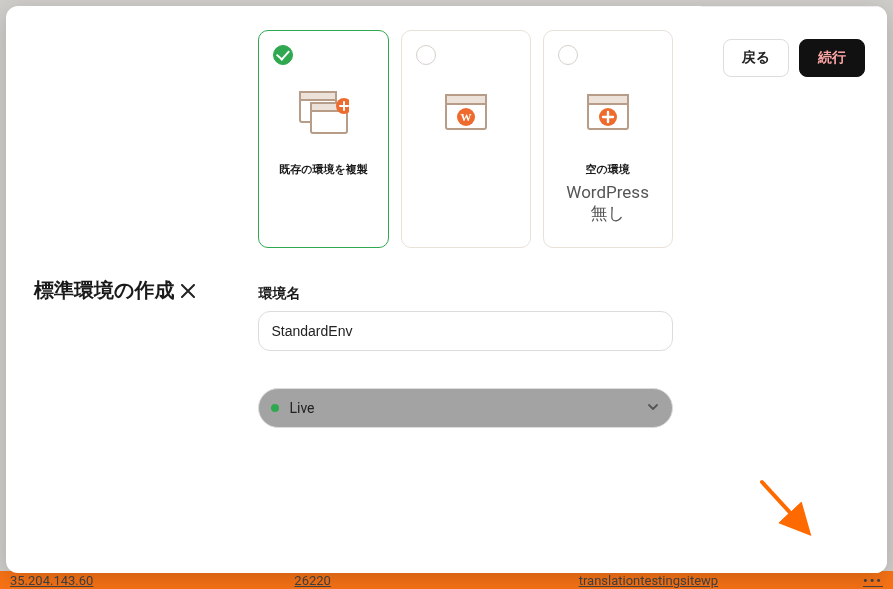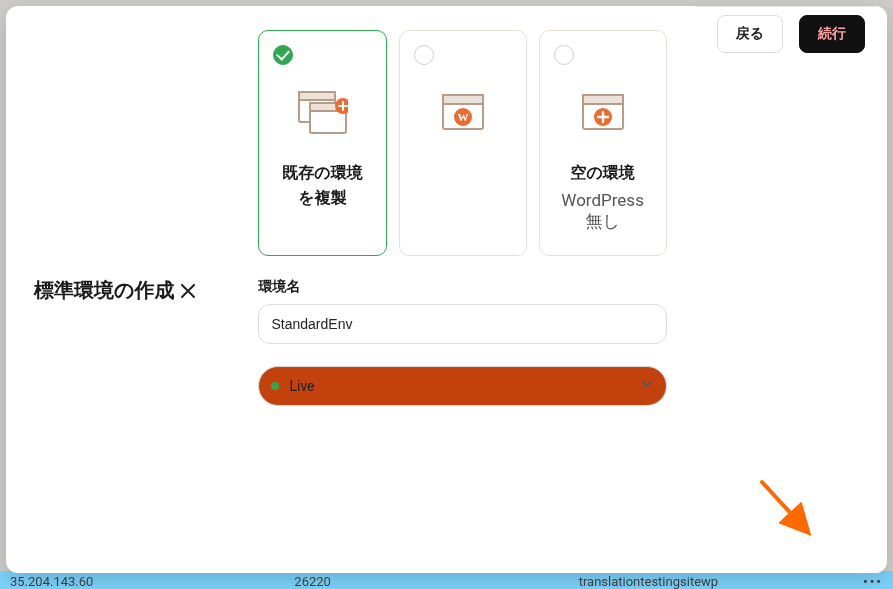--- a/index.html
+++ b/index.html
@@ -2,22 +2,22 @@
 <html><head>
 <meta charset="utf-8">
 <style>
   * { box-sizing: border-box; margin: 0; padding: 0; }
   html, body { width: 893px; height: 589px; font-family: -apple-system, BlinkMacSystemFont, "Segoe UI", Roboto, sans-serif; background: #cfcfcd; overflow: hidden; }
   .backdrop {
     position: absolute; inset: 0; background: #d0cecb;
   }
   .bg-row {
     position: absolute; bottom: 0; left: 0; right: 0; height: 18px;
-    display: flex; align-items: flex-end; color: #444; font-size: 13px;
-    padding: 0 10px; background: #7dd3fc;
+    display: flex; align-items: center; color: #444; font-size: 13px;
+    padding: 0 10px; background: #f97316; text-decoration: underline;
   }
   .bg-col { flex: 1; }
   .bg-dots { letter-spacing: 2px; font-weight: bold; }
   .modal {
     position: absolute; top: 6px; left: 6px; right: 6px; bottom: 16px;
     background: #fff; border-radius: 12px; box-shadow: 0 6px 24px rgba(0,0,0,0.18);
     display: flex; flex-direction: row; overflow: hidden;
   }
   .modal-header {
     display: flex; align-items: center; justify-content: space-between;
@@ -40,37 +40,37 @@
     border:1.5px solid #d6d0c9; background:#fff;
   }
   .card.selected .radio {
     border-color:#2fa84f; background:#2fa84f; display:flex; align-items:center; justify-content:center;
   }
   .card.selected .radio::after {
     content:""; width:6px; height:10px; border:2px solid #fff; border-top:none; border-left:none;
     transform: rotate(42deg) translate(-1px,-1px);
   }
   .card-icon { margin-top:40px; margin-bottom:24px; height:48px; display:flex; align-items:center; justify-content:center;}
-  .card-title { font-size:16px; font-weight:700; color:#1a1a1a; text-align:center; line-height:1.55; }
+  .card-title { font-size:11px; font-weight:700; color:#1a1a1a; text-align:center; line-height:1.55; }
   .card-sub { font-size:17px; color:#555; margin-top:4px; text-align:center; }
-  .field { margin-top:22px; }
+  .field { margin-top:37px; }
   .field-label { font-size:14px; font-weight:600; color:#1a1a1a; margin-bottom:8px; display:block;}
   .text-input {
     width:100%; height:40px; border:1px solid #dcdcdc; border-radius:12px; padding:0 12px;
     font-size:14px; color:#222; outline:none;
   }
   .select-wrap {
     width:100%; height:40px; border:1px solid #dcdcdc; border-radius:20px; padding:0 12px;
-    display:flex; align-items:center; justify-content:space-between; cursor:pointer; background:#c2410c;
+    display:flex; align-items:center; justify-content:space-between; cursor:pointer; background:#a3a3a3;
   }
   .select-left { display:flex; align-items:center; gap:10px; font-size:14px; color:#222;}
   .status-dot { width:8px; height:8px; border-radius:50%; background:#2fa84f; }
   .chev { color:#555; }
   .modal-footer {
-    border-top:1px solid #ececec; padding:8px 22px; display:flex; justify-content:flex-end; gap:16px;
+    border-top:1px solid #ececec; padding:32px 22px; display:flex; justify-content:flex-end; gap:10px;
     background:#fff;
   }
   .btn {
     height:38px; padding:0 18px; border-radius:8px; font-size:14px; font-weight:600; cursor:pointer;
     display:inline-flex; align-items:center; justify-content:center;
   }
   .btn-secondary { background:#fff; border:1px solid #dcdcdc; color:#222; }
   .btn-primary { background:#111; border:1px solid #111; color:#fca5a5; }
   .arrow-annot {
     position:absolute; pointer-events:none;

